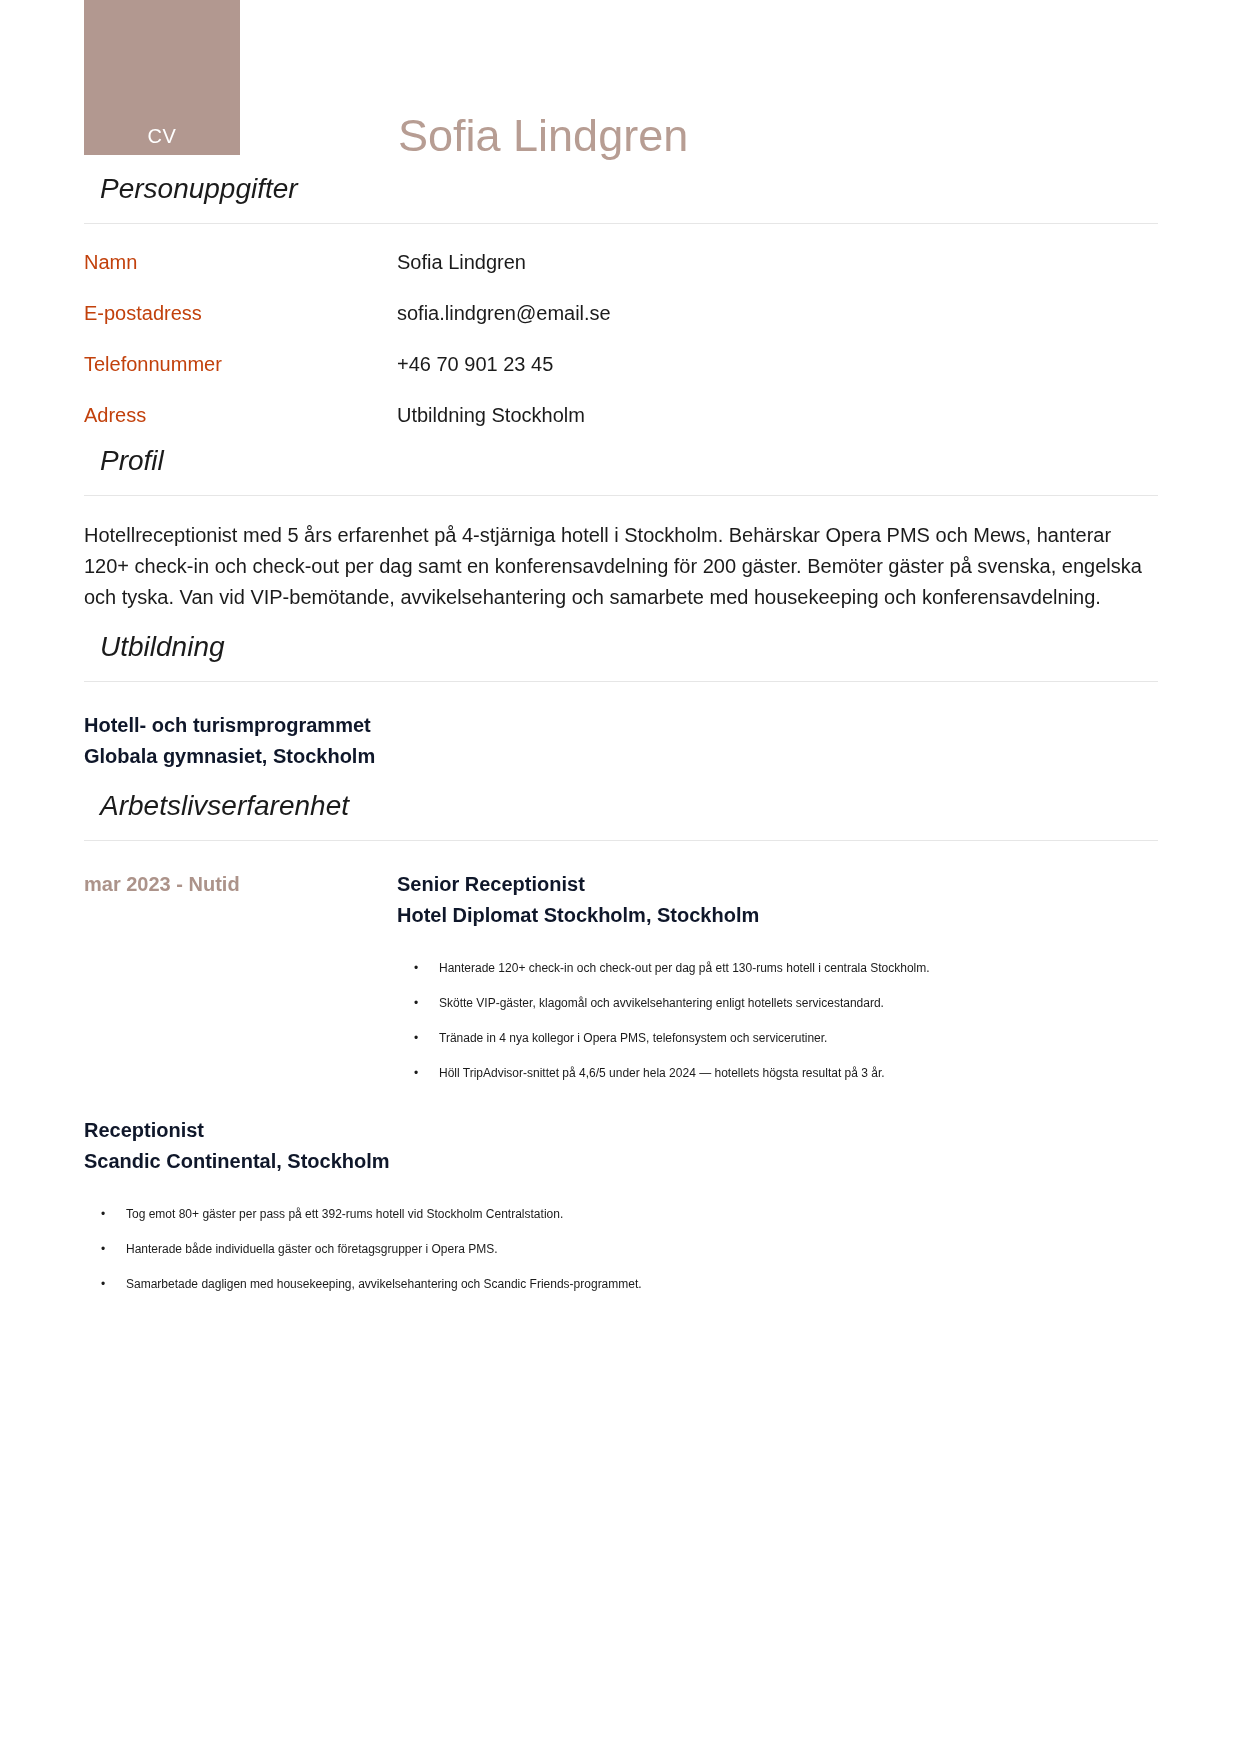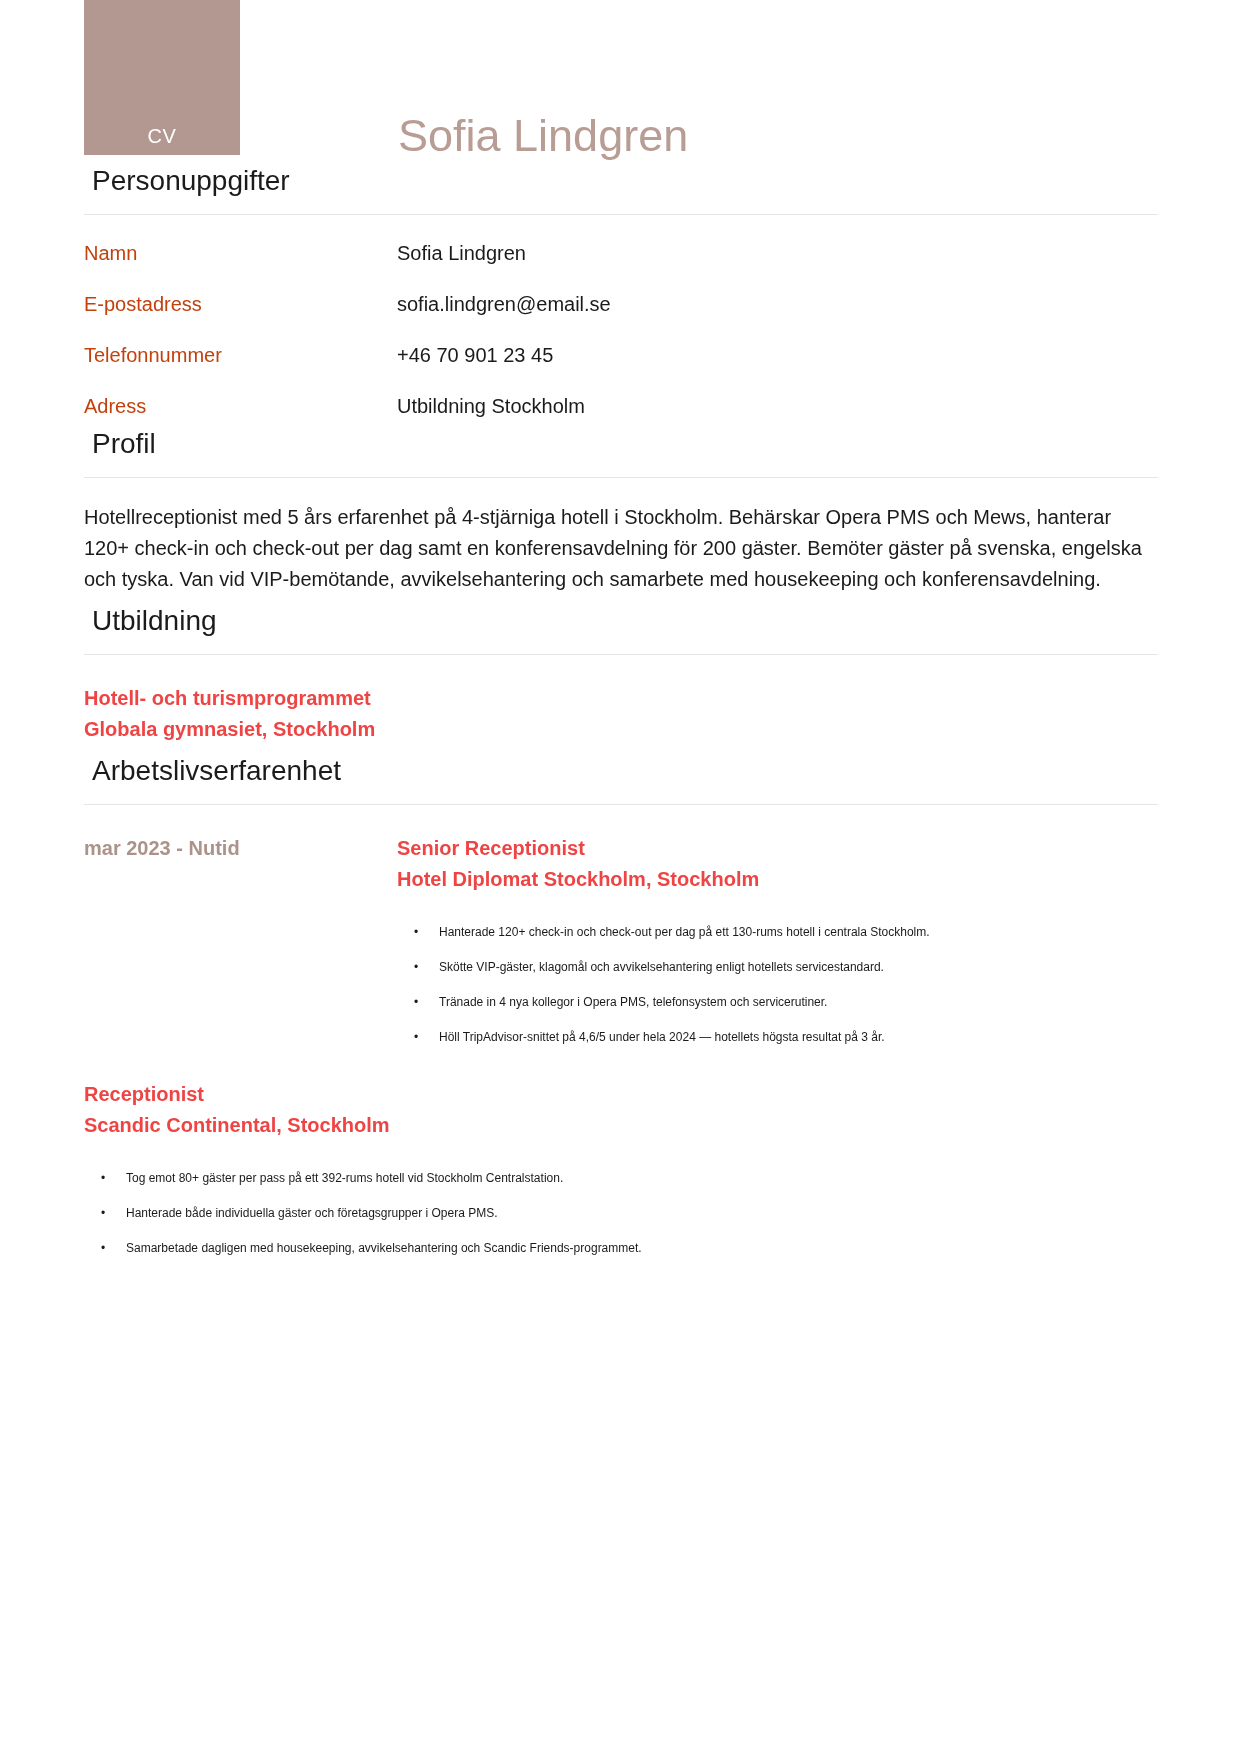--- a/index.html
+++ b/index.html
@@ -24,22 +24,22 @@
   }
   .cv-badge span { color: #ffffff; font-size: 20px; letter-spacing: 0.5px; }
   h1.name {
     margin: 0 0 -3px 158px;
     font-size: 45px; font-weight: 400; line-height: 1;
     color: #b79d93; white-space: nowrap;
   }
 
   
   h2.sec-title {
-    margin: 8px; font-size: 28px; font-weight: 400;
-    line-height: 36px; color: #1b1b1b;
+    margin: 16px; font-size: 28px; font-weight: 400;
+    line-height: 36px; color: #1b1b1b; font-style: italic;
   }
   .mt-personal   { margin-top: 88px; }
   .mt-profile    { margin-top: 64px; }
   .mt-education  { margin-top: 68px; }
   .mt-experience { margin-top: 62px; }
   .divider { border: none; border-top: 1px solid #e6e6e6; margin: 15px 0 0 0; }
 
   
   .rows { margin-top: 27px; }
   .row { display: flex; font-size: 20px; line-height: 23px; margin-bottom: 28px; }
@@ -47,21 +47,21 @@
   .row-label { width: 313px; flex: none; font-weight: 400; color: #c2410c; }
   .row-value { color: #1b1b1b; }
 
   
   .profile-text { margin: 24px 0 0 0; font-size: 20px; line-height: 31px; }
 
   
   .entry { display: flex; margin-top: 28px; font-size: 20px; }
   .entry-period { width: 313px; flex: none; font-weight: 700; color: #ac938a; line-height: 31px; }
   .entry-body { line-height: 31px; min-width: 0; flex: 1; }
-  .entry-line { font-weight: 700; color: #ef4444; }
+  .entry-line { font-weight: 700; color: #0f172a; }
 
   
   ul.bullets { list-style: none; margin: 20px 0 0 0; padding: 0; }
   ul.bullets li {
     position: relative; padding-left: 42px;
     font-size: 12px; font-weight: 400; line-height: 35px; color: #1b1b1b;
   }
   ul.bullets li::before {
     content: "\2022";
     position: absolute; left: 17px; top: 0;

